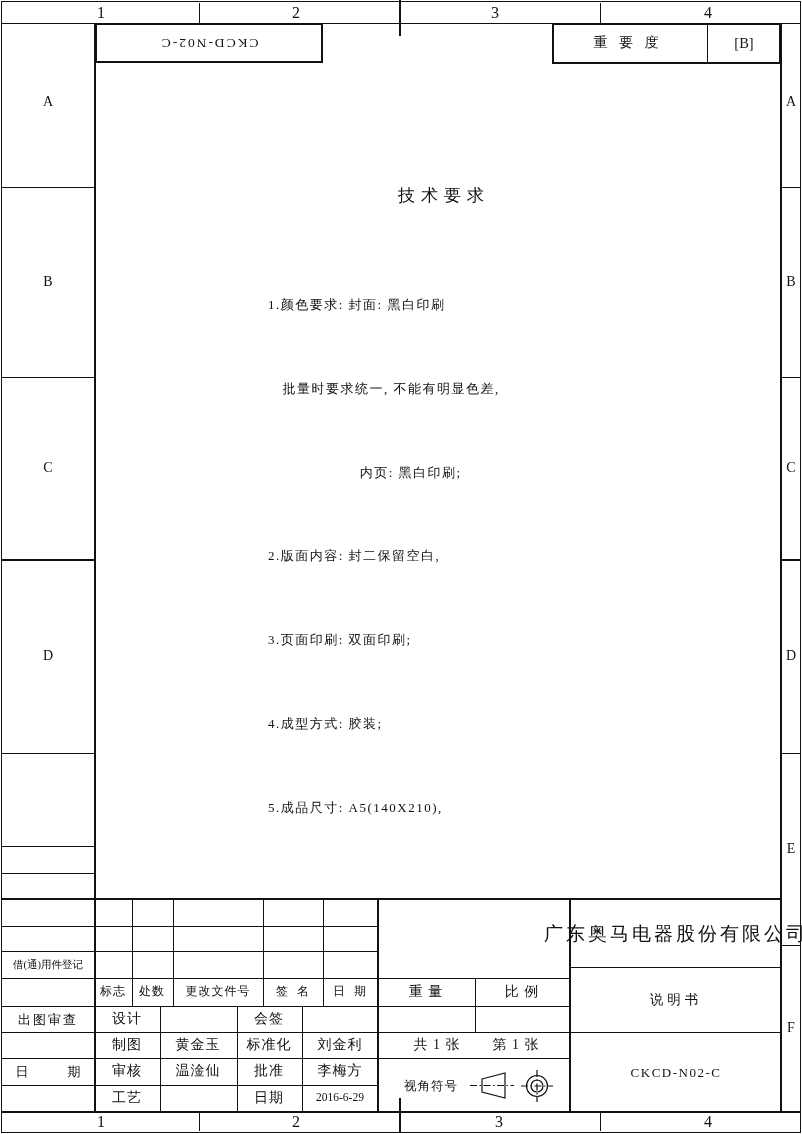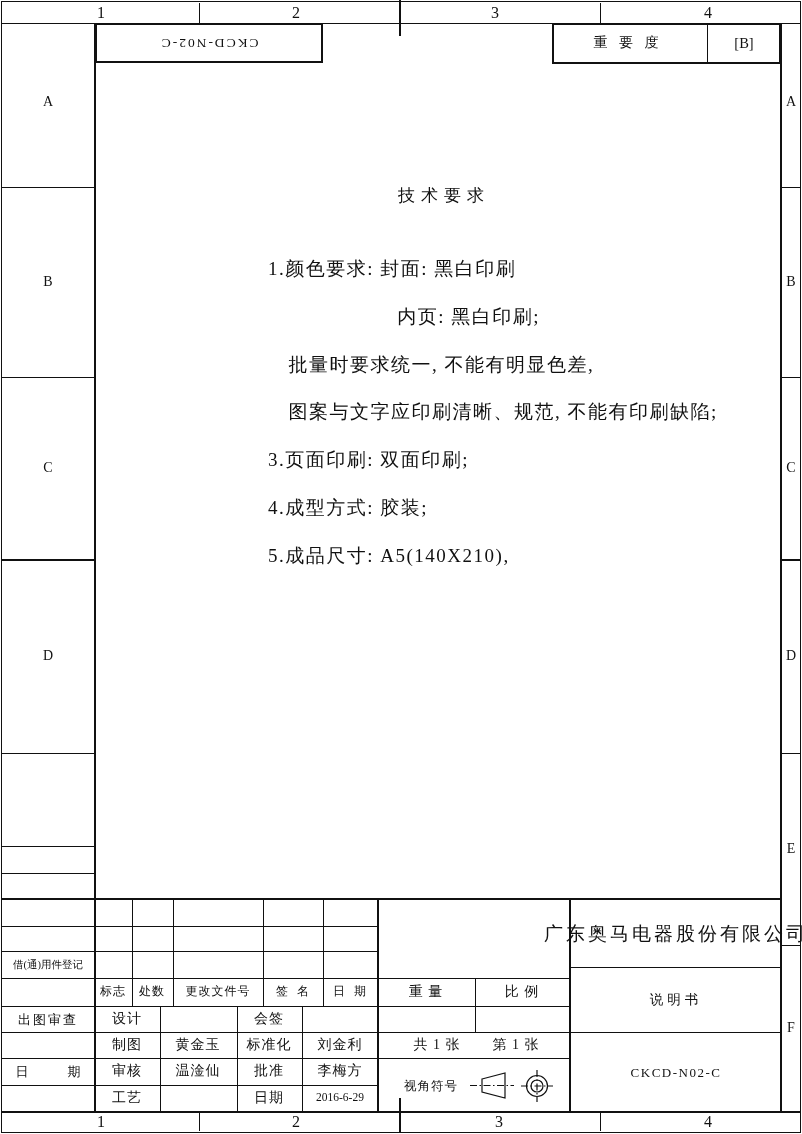--- a/index.html
+++ b/index.html
@@ -8,21 +8,21 @@
     background:#ffffff;overflow:hidden;
     font-family:"Liberation Serif","DejaVu Serif",serif;
     color:#111;
   }
   #gridsvg{position:absolute;left:0;top:0;}
   .t{position:absolute;transform:translate(-50%,-50%);white-space:pre;line-height:1;}
   .tl{position:absolute;white-space:pre;line-height:1;}
   .flip{transform:translate(-50%,-50%) rotate(180deg);}
   .zone{font-size:16px;}
   .zl{font-size:14px;}
-  #tech-lines div{white-space:pre;font-size:19px;letter-spacing:1.5px;height:15.8px;line-height:15.8px;}
+  #tech-lines div{white-space:pre;font-size:13px;letter-spacing:1.5px;height:15.8px;line-height:15.8px;margin-top:36px;}
   .small{font-size:12px;letter-spacing:1px;font-family:Liberation Mono, monospace;}
   .cell{font-size:14px;letter-spacing:1px;}
 </style>
 </head>
 <body>
 
 <div id="sheet">
 
   <svg id="gridsvg" width="802" height="1134" shape-rendering="crispEdges">
 
@@ -113,23 +113,23 @@
   <span class="t zl" style="left:791px;top:1028px">F</span>
 
   <span class="t flip" style="left:209px;top:43px;font-size:13.5px;letter-spacing:2px">CKCD-N02-C</span>
 
   <span class="t" style="left:628px;top:43px;font-size:14px;letter-spacing:4px">重 要 度</span>
   <span class="t" style="left:744px;top:43px;font-size:14.5px">[B]</span>
 
   <span class="t" style="left:444px;top:195px;font-size:17px;letter-spacing:6px">技术要求</span>
   <div id="tech-lines" class="tl" style="left:268px;top:229px">
     <div>1.颜色要求: 封面: 黑白印刷</div>
+    <div>　批量时要求统一, 不能有明显色差,</div>
     <div>　　　　　　 内页: 黑白印刷;</div>
-    <div>　批量时要求统一, 不能有明显色差,</div>
-    <div>　图案与文字应印刷清晰、规范, 不能有印刷缺陷;</div>
+    <div>2.版面内容: 封二保留空白,</div>
     <div>3.页面印刷: 双面印刷;</div>
     <div>4.成型方式: 胶装;</div>
     <div>5.成品尺寸: A5(140X210),</div>
   </div>
 
   <span class="t" style="left:48px;top:965px;font-size:10.5px">借(通)用件登记</span>
   <span class="t" style="left:48px;top:1019px;font-size:13px;letter-spacing:2px">出图审查</span>
   <span class="t" style="left:48px;top:1071px;font-size:13px">日　　　期</span>
 
   <span class="t small" style="left:113px;top:992px">标志</span>

